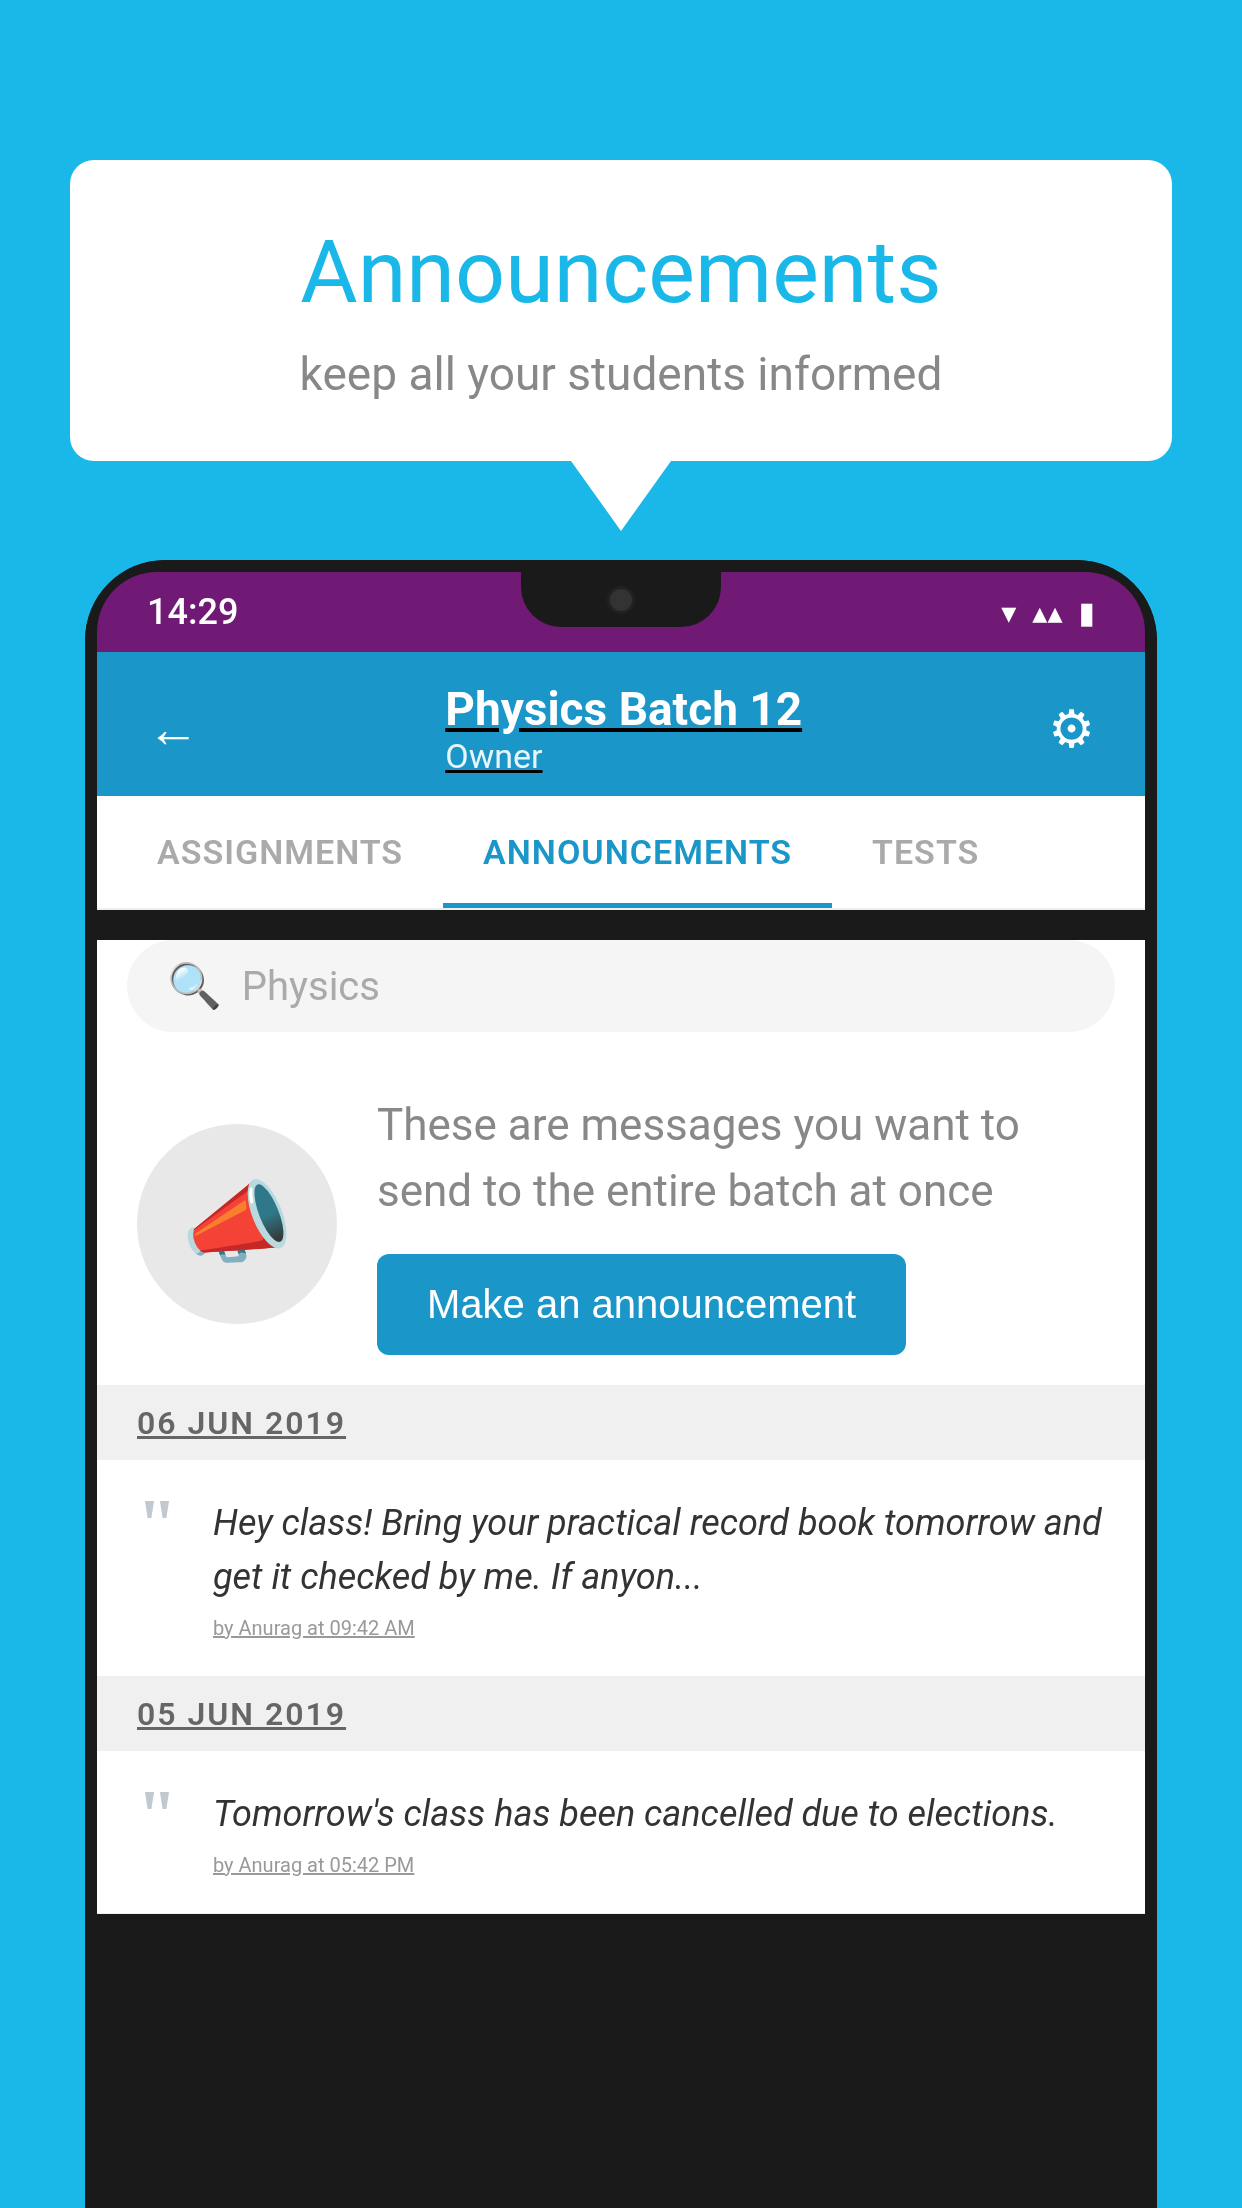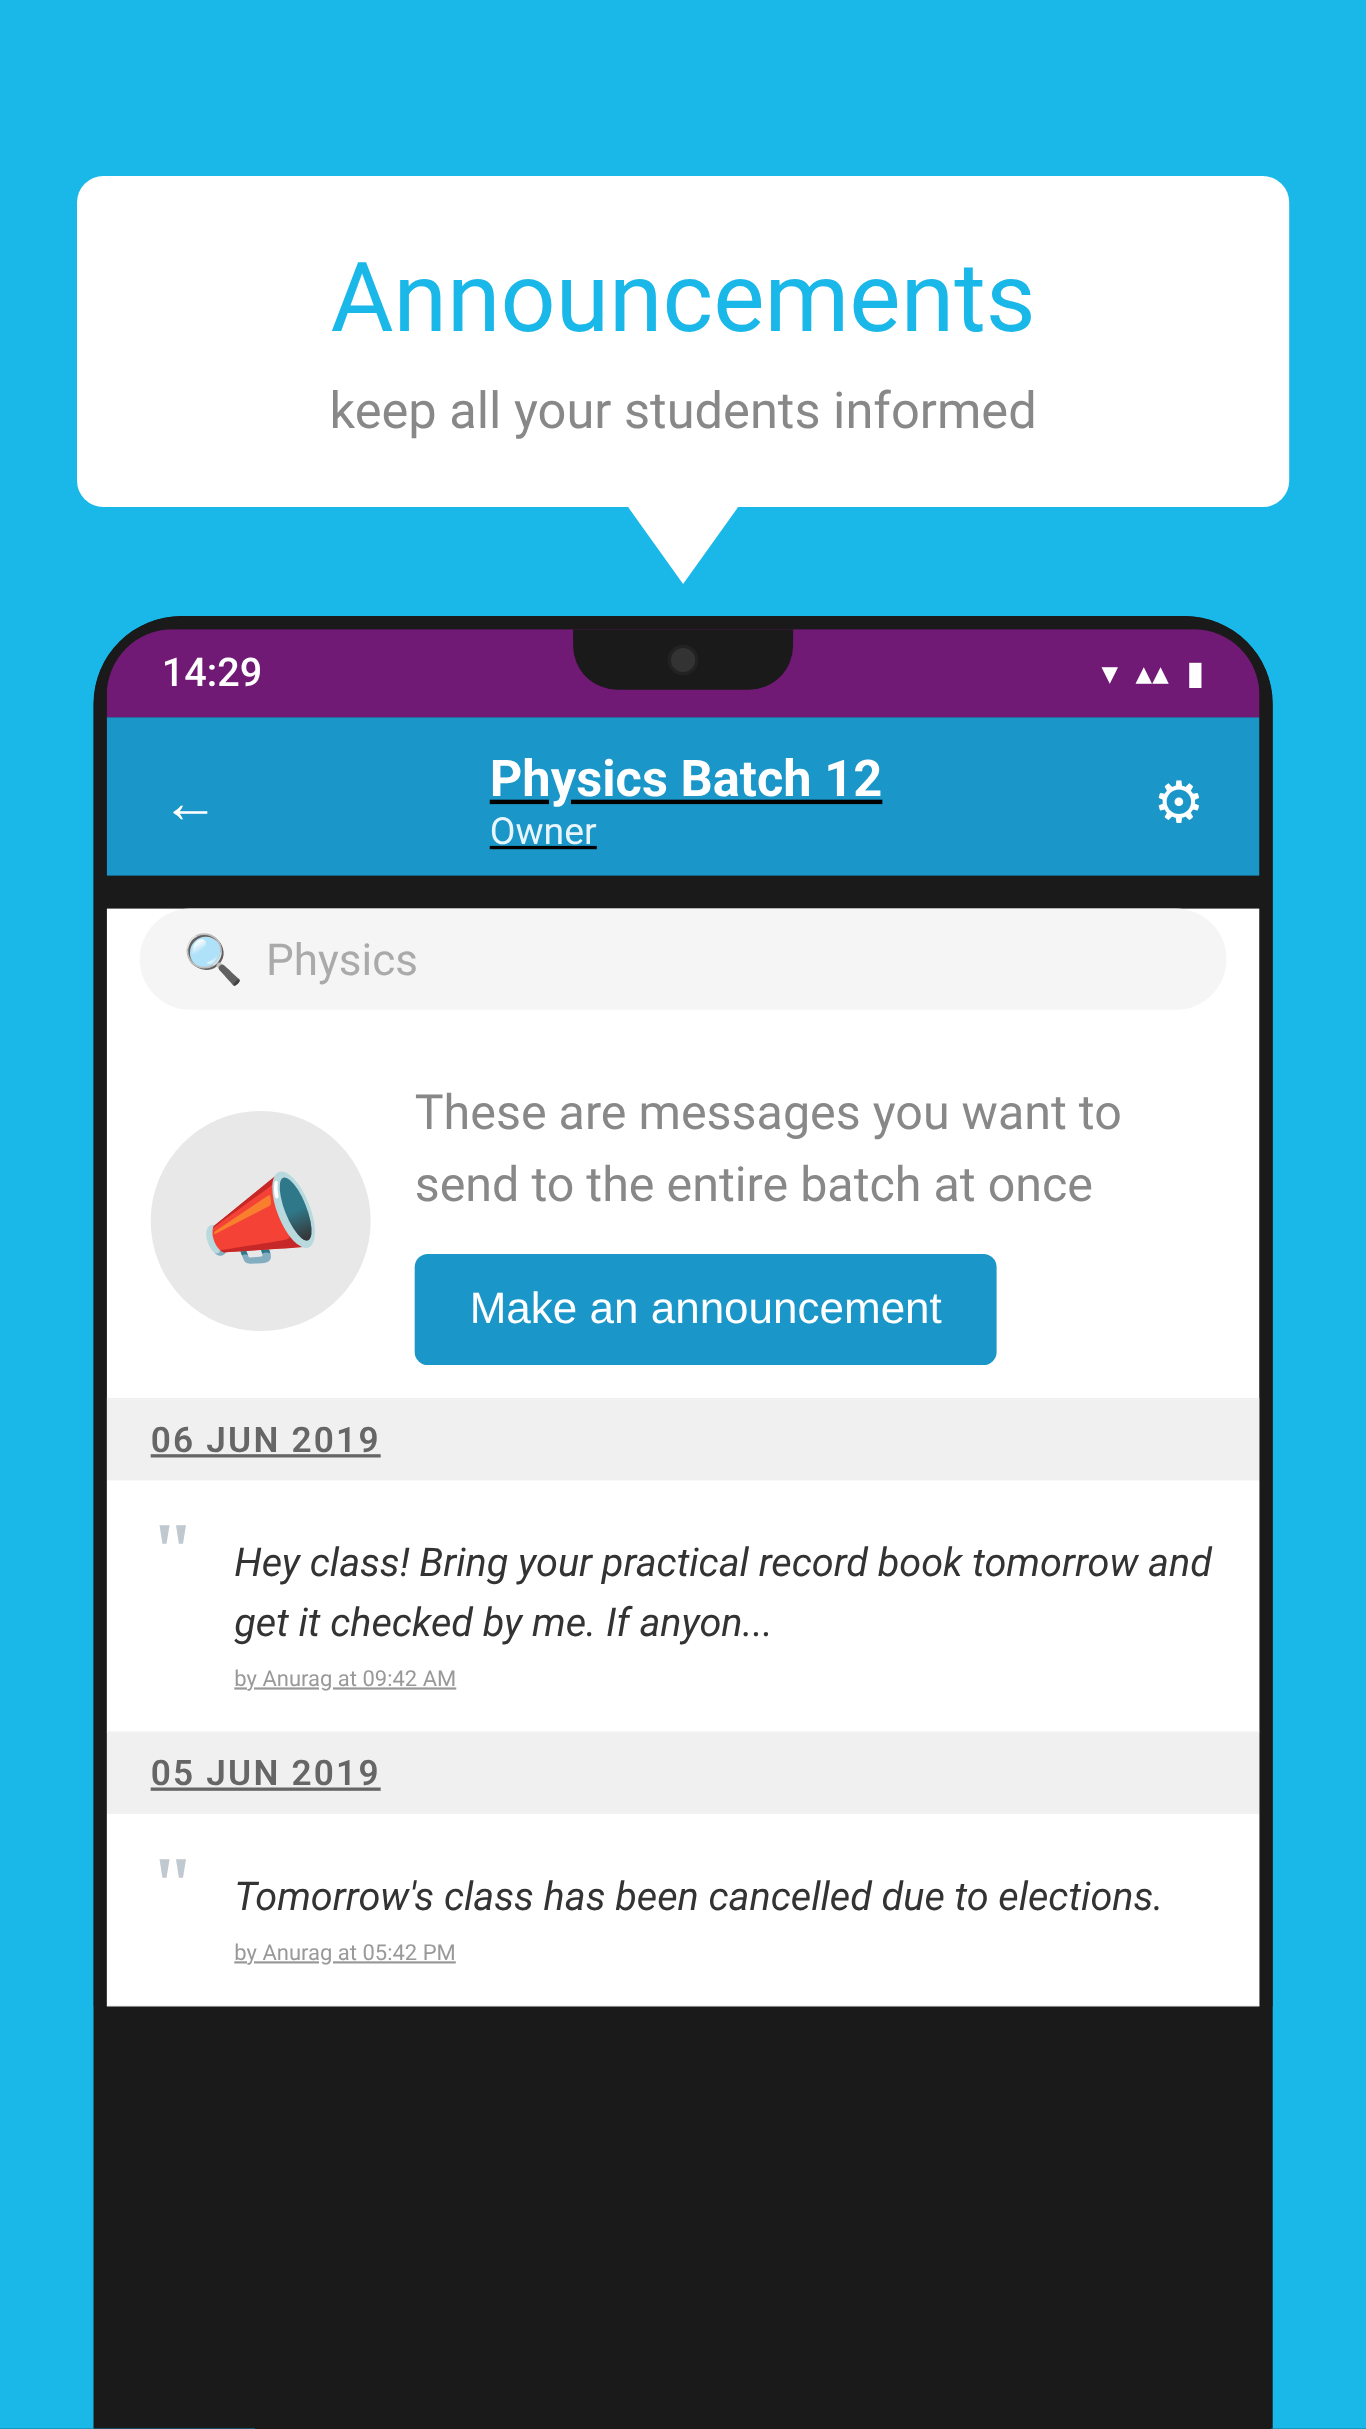--- a/index.html
+++ b/index.html
@@ -294,21 +294,20 @@
       color: #c0c8d0;
       font-size: 72px;
       font-weight: 900;
       line-height: 0.8;
       flex-shrink: 0;
       font-family: Georgia, serif;
     }
 
     .announcement-content {
       flex: 1;
-      margin-top: 12px;
     }
 
     .announcement-text {
       color: #333;
       font-size: 36px;
       font-style: italic;
       line-height: 1.5;
       margin-bottom: 12px;
     }
 
@@ -361,20 +360,31 @@
 
         <div class="app-header">
           <span class="back-arrow">←</span>
           <div class="header-title-block">
             <div class="header-title">Physics Batch 12</div>
             <div class="header-subtitle">Owner</div>
           </div>
           <span class="gear-icon">⚙</span>
         </div>
 
+        <div class="tabs-bar">
+          <div class="tab-item">
+            <span>ASSIGNMENTS</span>
+          </div>
+          <div class="tab-item active">
+            <span>ANNOUNCEMENTS</span>
+          </div>
+          <div class="tab-item">
+            <span>TESTS</span>
+          </div>
+        </div>
 
         <div class="content-area">
 
           <div class="search-bar">
             <span class="search-icon-svg">🔍</span>
             <span class="search-text">Physics</span>
           </div>
 
           <div class="promo-section">
             <div class="promo-icon-circle">

